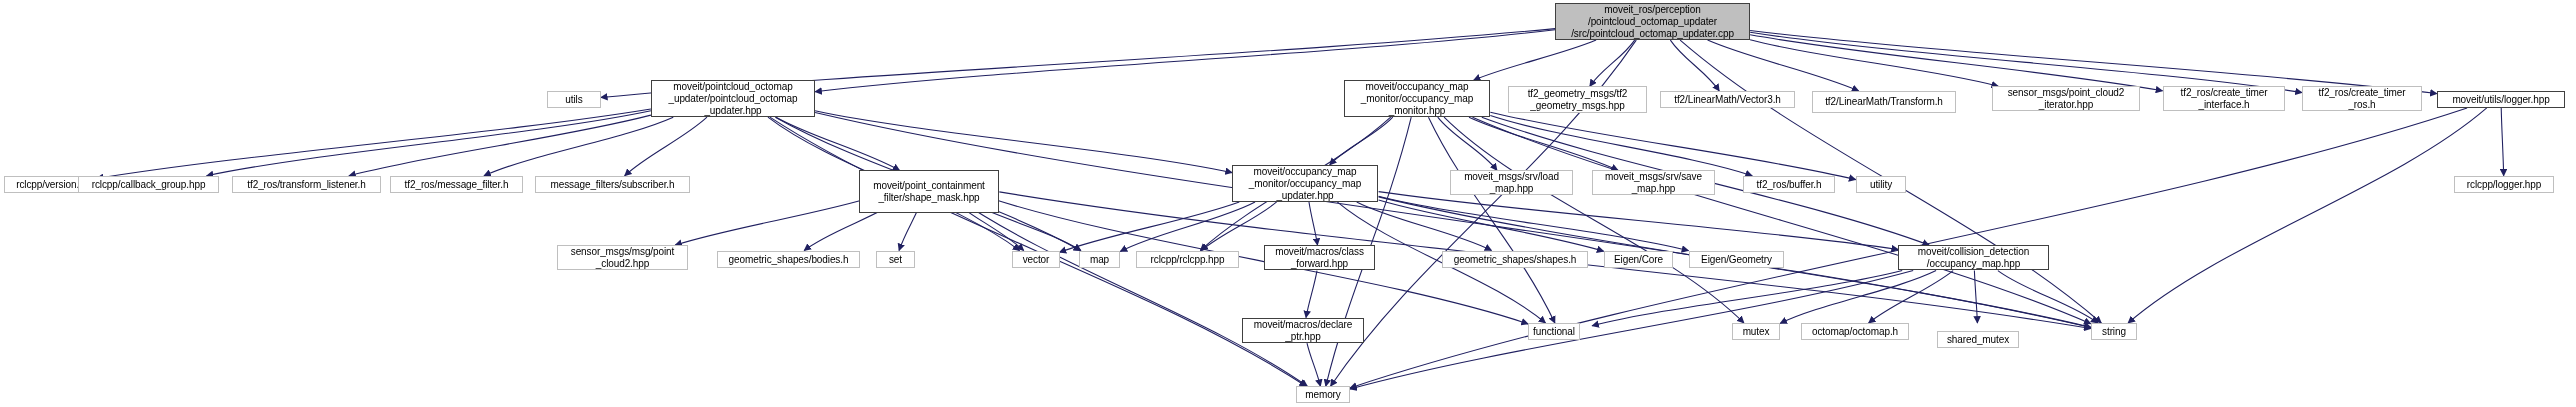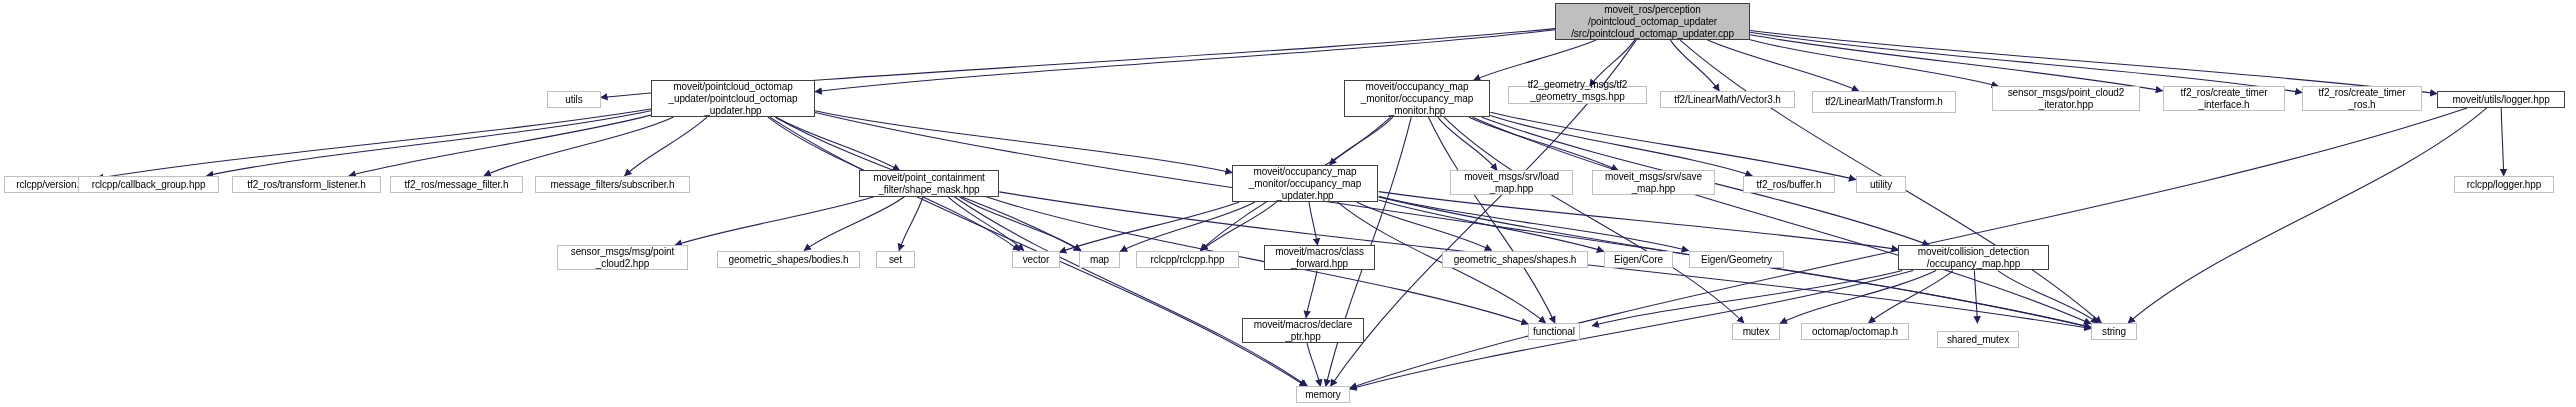--- a/index.html
+++ b/index.html
@@ -131,37 +131,37 @@
       <div class="node root" style="left: 1555px; top: 3.1px; width: 195px; height: 37px;"><span class="node-label">moveit_ros/perception
 /pointcloud_octomap_updater
 /src/pointcloud_octomap_updater.cpp</span></div>
       <div class="node" style="left: 547px; top: 91px; width: 54px; height: 17px;"><span class="node-label">utils</span></div>
       <div class="node emph" style="left: 651px; top: 80px; width: 164px; height: 37px;"><span class="node-label">moveit/pointcloud_octomap
 _updater/pointcloud_octomap
 _updater.hpp</span></div>
       <div class="node emph" style="left: 1344px; top: 80px; width: 146px; height: 37px;"><span class="node-label">moveit/occupancy_map
 _monitor/occupancy_map
 _monitor.hpp</span></div>
-      <div class="node" style="left: 1508px; top: 86px; width: 139px; height: 18px; align-items: flex-end;"><span class="node-label">tf2_geometry_msgs/tf2
+      <div class="node" style="left: 1508px; top: 86px; width: 139px; height: 27px;"><span class="node-label">tf2_geometry_msgs/tf2
 _geometry_msgs.hpp</span></div>
       <div class="node" style="left: 1660px; top: 91px; width: 135px; height: 17px;"><span class="node-label">tf2/LinearMath/Vector3.h</span></div>
       <div class="node" style="left: 1812px; top: 91px; width: 144px; height: 22px;"><span class="node-label">tf2/LinearMath/Transform.h</span></div>
       <div class="node" style="left: 1992px; top: 86px; width: 148px; height: 25.4px;"><span class="node-label">sensor_msgs/point_cloud2
 _iterator.hpp</span></div>
       <div class="node" style="left: 2163px; top: 86px; width: 122px; height: 25.4px;"><span class="node-label">tf2_ros/create_timer
 _interface.h</span></div>
       <div class="node" style="left: 2302px; top: 86px; width: 120px; height: 25.4px;"><span class="node-label">tf2_ros/create_timer
 _ros.h</span></div>
       <div class="node emph" style="left: 2437px; top: 91px; width: 128px; height: 17px;"><span class="node-label">moveit/utils/logger.hpp</span></div>
       <div class="node" style="left: 3.9px; top: 176px; width: 93px; height: 17px;"><span class="node-label">rclcpp/version.h</span></div>
       <div class="node" style="left: 78px; top: 176px; width: 141px; height: 17px;"><span class="node-label">rclcpp/callback_group.hpp</span></div>
       <div class="node" style="left: 232px; top: 176px; width: 149px; height: 17px;"><span class="node-label">tf2_ros/transform_listener.h</span></div>
       <div class="node" style="left: 390px; top: 176px; width: 133px; height: 17px;"><span class="node-label">tf2_ros/message_filter.h</span></div>
       <div class="node" style="left: 535px; top: 176px; width: 155px; height: 17px;"><span class="node-label">message_filters/subscriber.h</span></div>
-      <div class="node emph" style="left: 859px; top: 170px; width: 140px; height: 27px;"><span class="node-label">moveit/point_containment
+      <div class="node emph" style="left: 859px; top: 170px; width: 140px; height: 43px;"><span class="node-label">moveit/point_containment
 _filter/shape_mask.hpp</span></div>
       <div class="node emph" style="left: 1232px; top: 165px; width: 146px; height: 37px;"><span class="node-label">moveit/occupancy_map
 _monitor/occupancy_map
 _updater.hpp</span></div>
       <div class="node" style="left: 1450px; top: 170px; width: 123px; height: 25.4px;"><span class="node-label">moveit_msgs/srv/load
 _map.hpp</span></div>
       <div class="node" style="left: 1592px; top: 170px; width: 123px; height: 25.4px;"><span class="node-label">moveit_msgs/srv/save
 _map.hpp</span></div>
       <div class="node" style="left: 1743px; top: 176px; width: 92px; height: 17px;"><span class="node-label">tf2_ros/buffer.h</span></div>
       <div class="node" style="left: 1856px; top: 176px; width: 50px; height: 17px;"><span class="node-label">utility</span></div>

